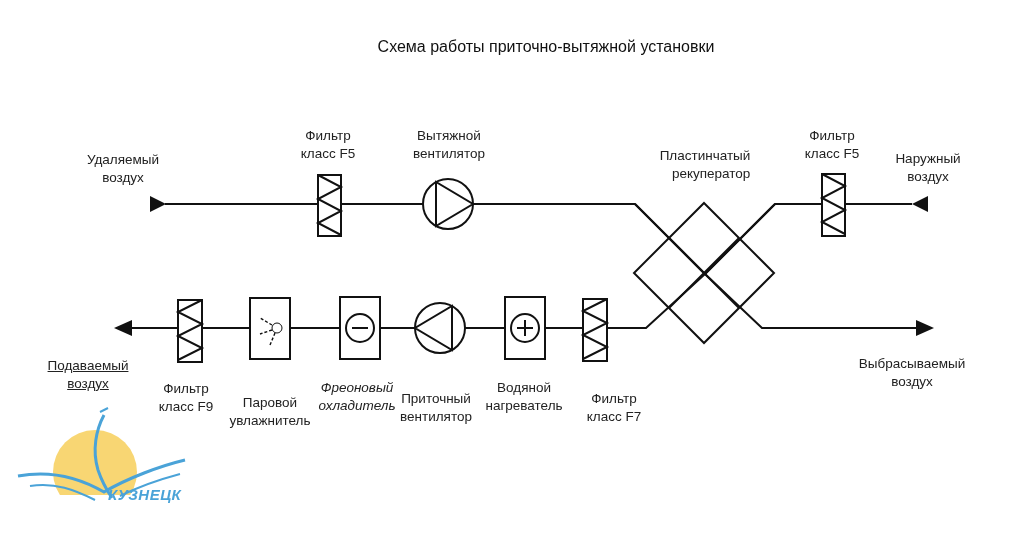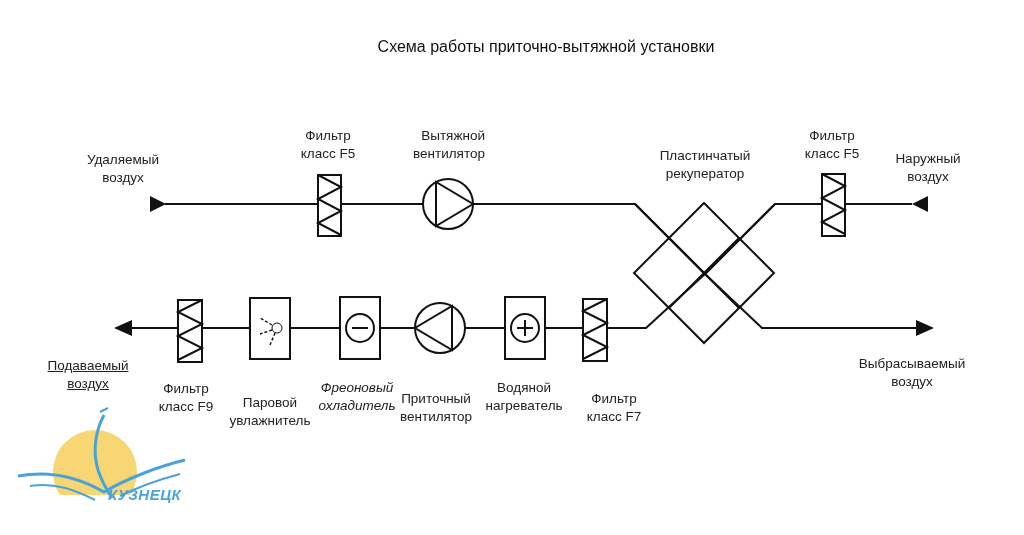--- a/index.html
+++ b/index.html
@@ -112,25 +112,25 @@
 </svg>
 
 <div class="lbl" style="left:123px; top:151px;">
   <div>Удаляемый</div>
     <div>воздух</div>
 </div>
 <div class="lbl" style="left:328px; top:127px;">
   <div>Фильтр</div>
     <div>класс F5</div>
 </div>
-<div class="lbl" style="left:449px; top:127px;text-align:right;">
+<div class="lbl" style="left:449px; top:127px;">
   <div>Вытяжной</div>
     <div>вентилятор</div>
 </div>
-<div class="lbl" style="left:705px; top:147px;">
+<div class="lbl" style="left:705px; top:147px;text-align:right;">
   <div>Пластинчатый</div>
     <div>рекуператор</div>
 </div>
 <div class="lbl" style="left:832px; top:127px;">
   <div>Фильтр</div>
     <div>класс F5</div>
 </div>
 <div class="lbl" style="left:928px; top:150px;">
   <div>Наружный</div>
     <div>воздух</div>

